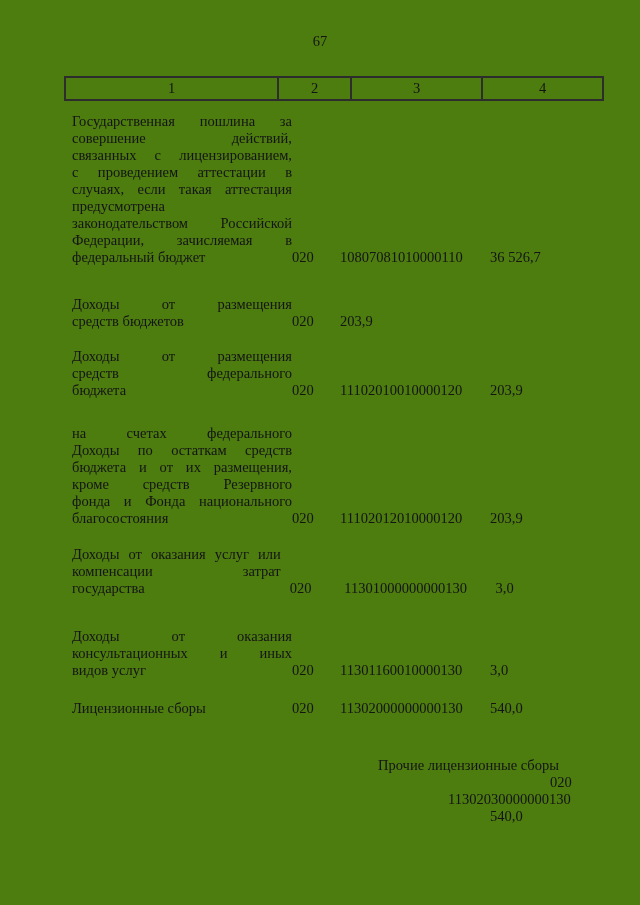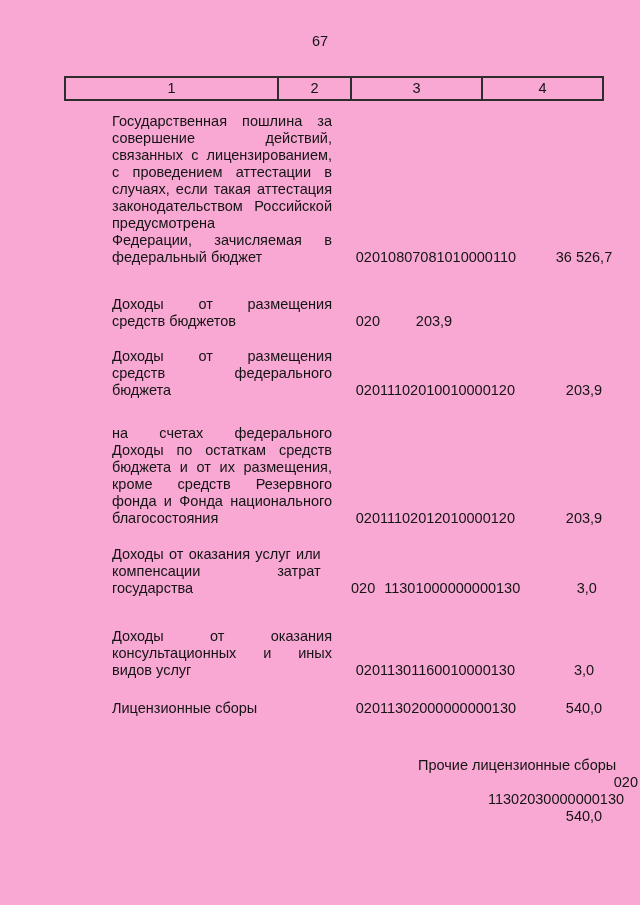--- a/index.html
+++ b/index.html
@@ -5,23 +5,23 @@
   html, body {
     margin: 0;
     padding: 0;
     background: #e8e8e8;
   }
   .page {
     position: relative;
     width: 640px;
     height: 905px;
     margin: 0 auto;
-    background: #f9a8d4;
+    background: #4d7c0f;
     color: #141414;
-    font-family: Liberation Sans, sans-serif;
+    font-family: Liberation Serif, serif;
     overflow: hidden;
   }
   .page-number {
     padding-top: 33px;
     text-align: center;
     font-size: 14.5px;
     line-height: 17px;
   }
   
   .thead {
@@ -42,21 +42,21 @@
     line-height: 17px;
     border-left: 2px solid #2d2d2d;
   }
   .th:first-child { border-left: none; }
   .th-1 { width: 211px; }
   .th-2 { width: 73px; }
   .th-3 { width: 131px; }
   .th-4 { flex: 1 1 auto; }
 
   
-  .tbody { margin-left: 112px; }
+  .tbody { margin-left: 72px; }
   .row {
     display: flex;
     align-items: flex-end;
     width: 526px;
     font-size: 14.5px;
     line-height: 17px;
   }
   .row:nth-child(1) { margin-top: 12px; }
   .row:nth-child(2) { margin-top: 30px; }
   .row:nth-child(3) { margin-top: 18px; }
@@ -66,23 +66,23 @@
   .row:nth-child(7) { margin-top: 21px; }
   .row:nth-child(8) { margin-top: 40px; flex-direction: column; }
 
   .cell-name { width: 220px; }
   .jline {
     text-align: justify;
     text-align-last: justify;
   }
   .jline:last-child { text-align-last: left; }
 
-  .cell-admin  { width: 48px;  text-align: right; white-space: nowrap; }
+  .cell-admin  { width: 48px;  text-align: left; white-space: nowrap; }
   .cell-kbk    { width: 150px; text-align: left; white-space: nowrap; }
-  .cell-amount { width: 108px; text-align: center;  white-space: nowrap; }
+  .cell-amount { width: 108px; text-align: left;  white-space: nowrap; }
 </style>
 </head>
 <body>
 
 <div class="page">
 
   <div class="page-number">67</div>
 
   <div class="thead">
     <div class="th th-1">1</div>
@@ -93,22 +93,22 @@
 
   <div class="tbody">
 
     <div class="row">
       <div class="cell-name">
         <div class="jline">Государственная пошлина за</div>
         <div class="jline">совершение действий,</div>
         <div class="jline">связанных с лицензированием,</div>
         <div class="jline">с проведением аттестации в</div>
         <div class="jline">случаях, если такая аттестация</div>
+        <div class="jline">предусмотрена</div>
         <div class="jline">законодательством Российской</div>
-        <div class="jline">предусмотрена</div>
         <div class="jline">Федерации, зачисляемая в</div>
         <div class="jline">федеральный бюджет</div>
       </div>
       <div class="cell-admin">020</div>
       <div class="cell-kbk">10807081010000110</div>
       <div class="cell-amount">36 526,7</div>
     </div>
 
     <div class="row">
       <div class="cell-name">

